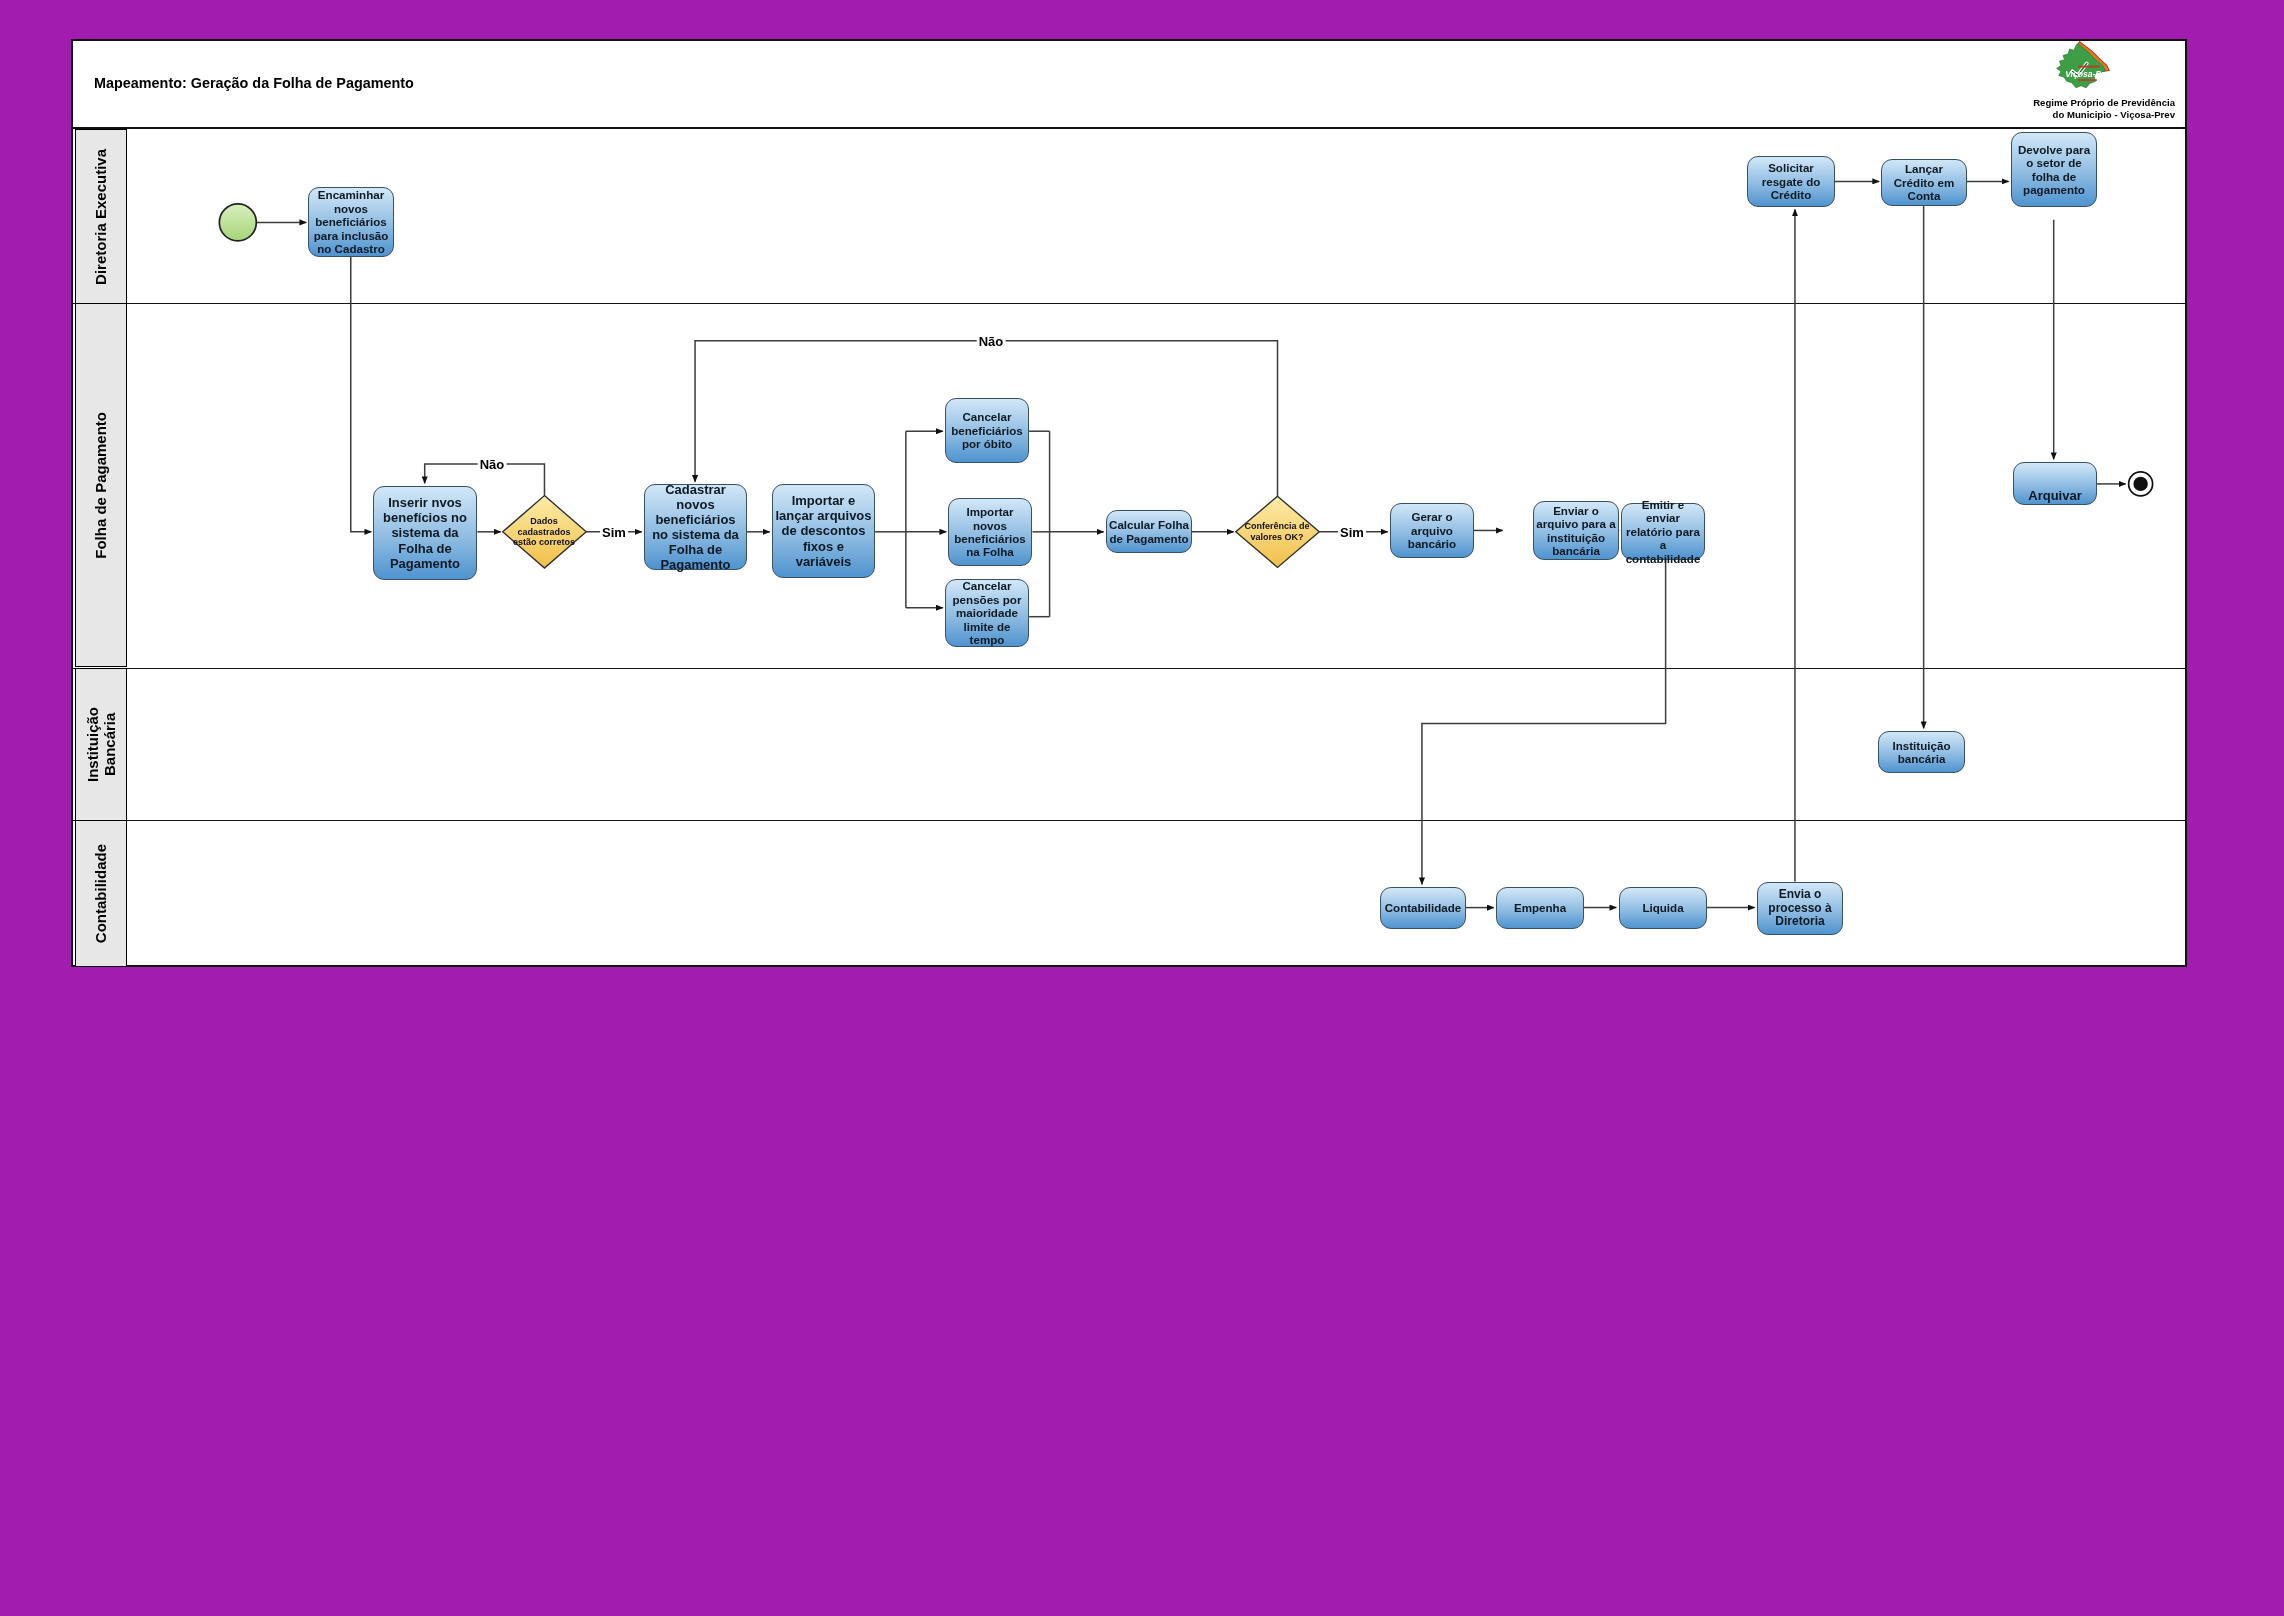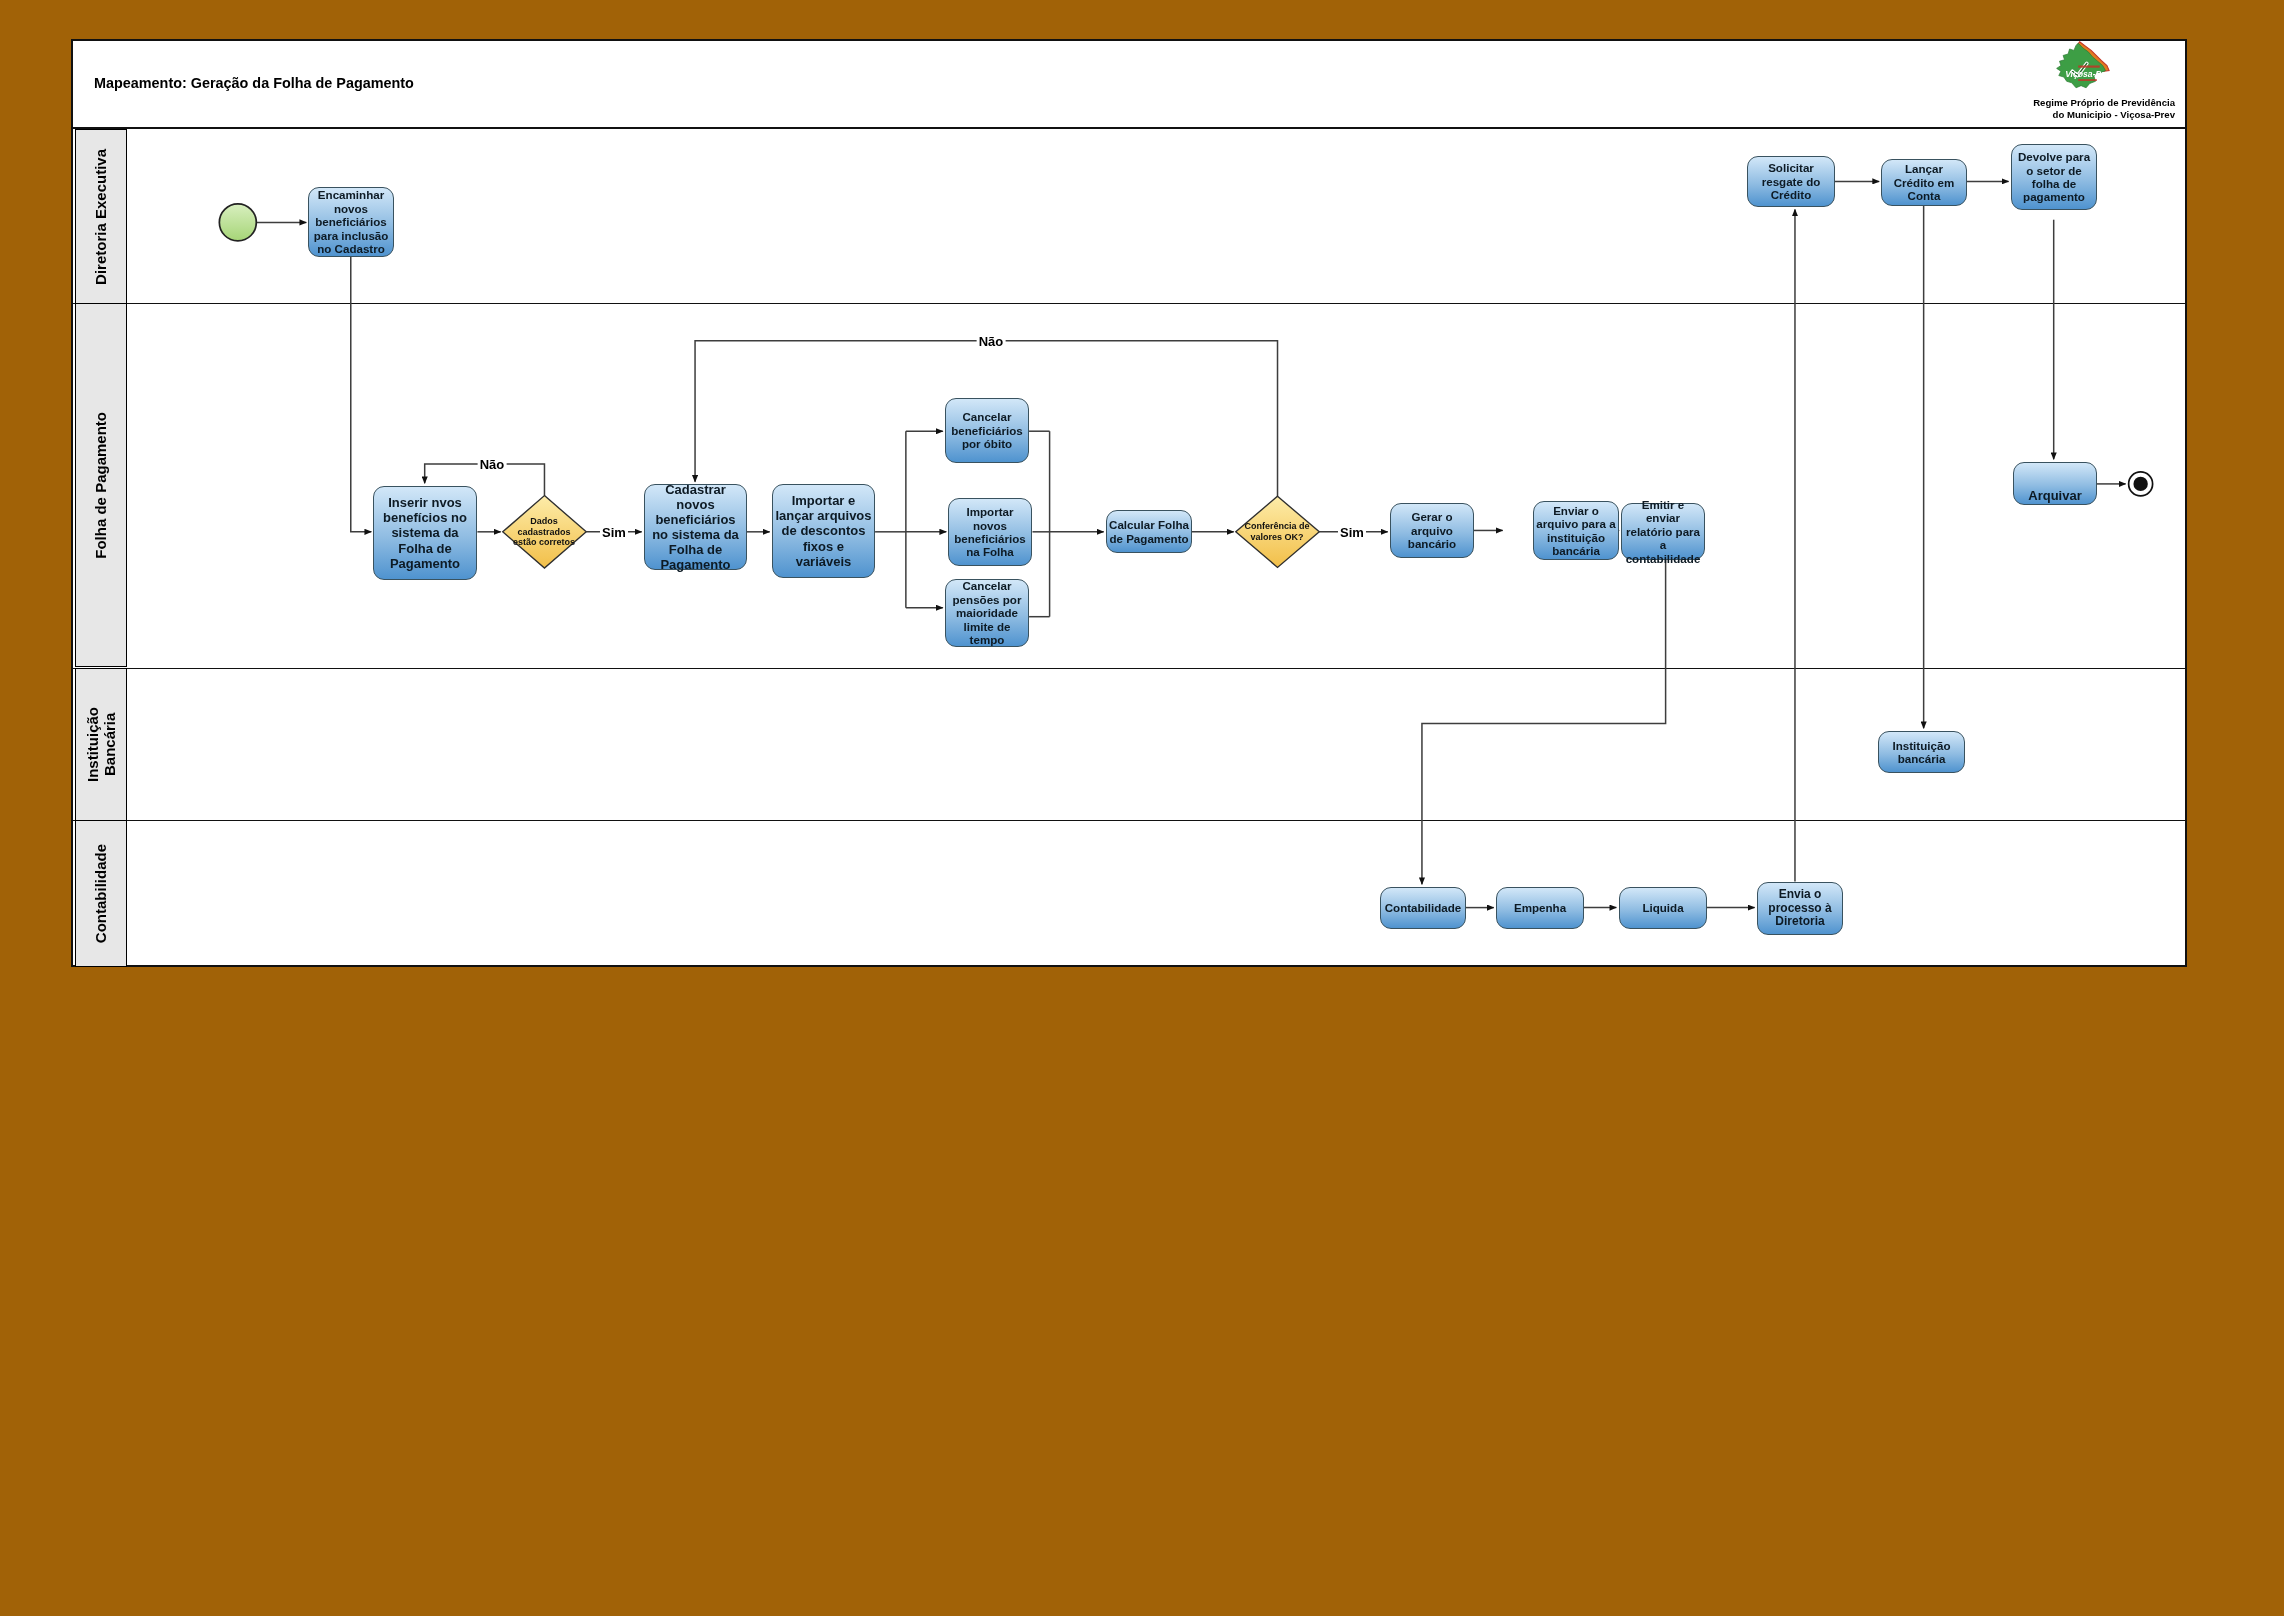--- a/index.html
+++ b/index.html
@@ -1,17 +1,17 @@
 <!DOCTYPE html>
 <html style="font-size:11px"><head>
 <meta charset="utf-8">
 <style>
   html,body{margin:0;padding:0;background:#ffffff;}
   body{width:2284px;height:1616px;position:relative;font-family:"Liberation Sans",sans-serif;}
-  .canvas{position:absolute;left:0;top:0;width:2284px;height:1616px;background:#a16207;}
+  .canvas{position:absolute;left:0;top:0;width:2284px;height:1616px;background:#a21caf;}
 
   
   .pool{position:absolute;left:71px;top:39px;width:2116px;height:928px;border:2.1px solid #111;box-sizing:border-box;background:#fff;}
   .title-band{position:absolute;left:71px;top:39px;width:2116px;height:90px;border-bottom:2.1px solid #111;box-sizing:border-box;}
   .pool-title{position:absolute;left:94px;top:75px;font-size:14.4px;font-weight:bold;color:#000;}
   .lane-row{position:absolute;left:71px;width:2116px;border-top:1.4px solid #111;box-sizing:border-box;}
   .lane-cell{position:absolute;left:75px;width:52px;background:#e7e7e7;border:1.4px solid #000;box-sizing:border-box;display:flex;align-items:center;justify-content:center;}
   .lane-cell span{writing-mode:vertical-rl;transform:rotate(180deg);font-weight:bold;font-size:15px;color:#000;text-align:center;white-space:pre-line;line-height:1.15;}
 
   
@@ -136,21 +136,21 @@
 
   <div class="task f17" style="left:308px;top:187px;width:86px;height:70px;">
       <span>Encaminhar novos beneficiários para inclusão no Cadastro</span>
     </div>
   <div class="task f17" style="left:1747px;top:156px;width:88px;height:51px;">
       <span>Solicitar resgate do Crédito</span>
     </div>
   <div class="task f17" style="left:1881px;top:159px;width:86px;height:47px;">
       <span>Lançar Crédito em Conta</span>
     </div>
-  <div class="task f17" style="left:2011px;top:144px;width:86px;height:66px;">
+  <div class="task f17" style="left:2011px;top:132px;width:86px;height:75px;">
       <span>Devolve para o setor de folha de pagamento</span>
     </div>
 
   <div class="task f19" style="left:373px;top:486px;width:104px;height:94px;">
       <span>Inserir nvos benefícios no sistema da Folha de Pagamento</span>
     </div>
   <div class="gw-label" style="left:510px;top:501px;width:68px;height:62px;">Dados cadastrados estão corretos</div>
   <div class="task f19" style="left:644px;top:484px;width:103px;height:86px;">
       <span>Cadastrar novos beneficiários no sistema da Folha de Pagamento</span>
     </div>

